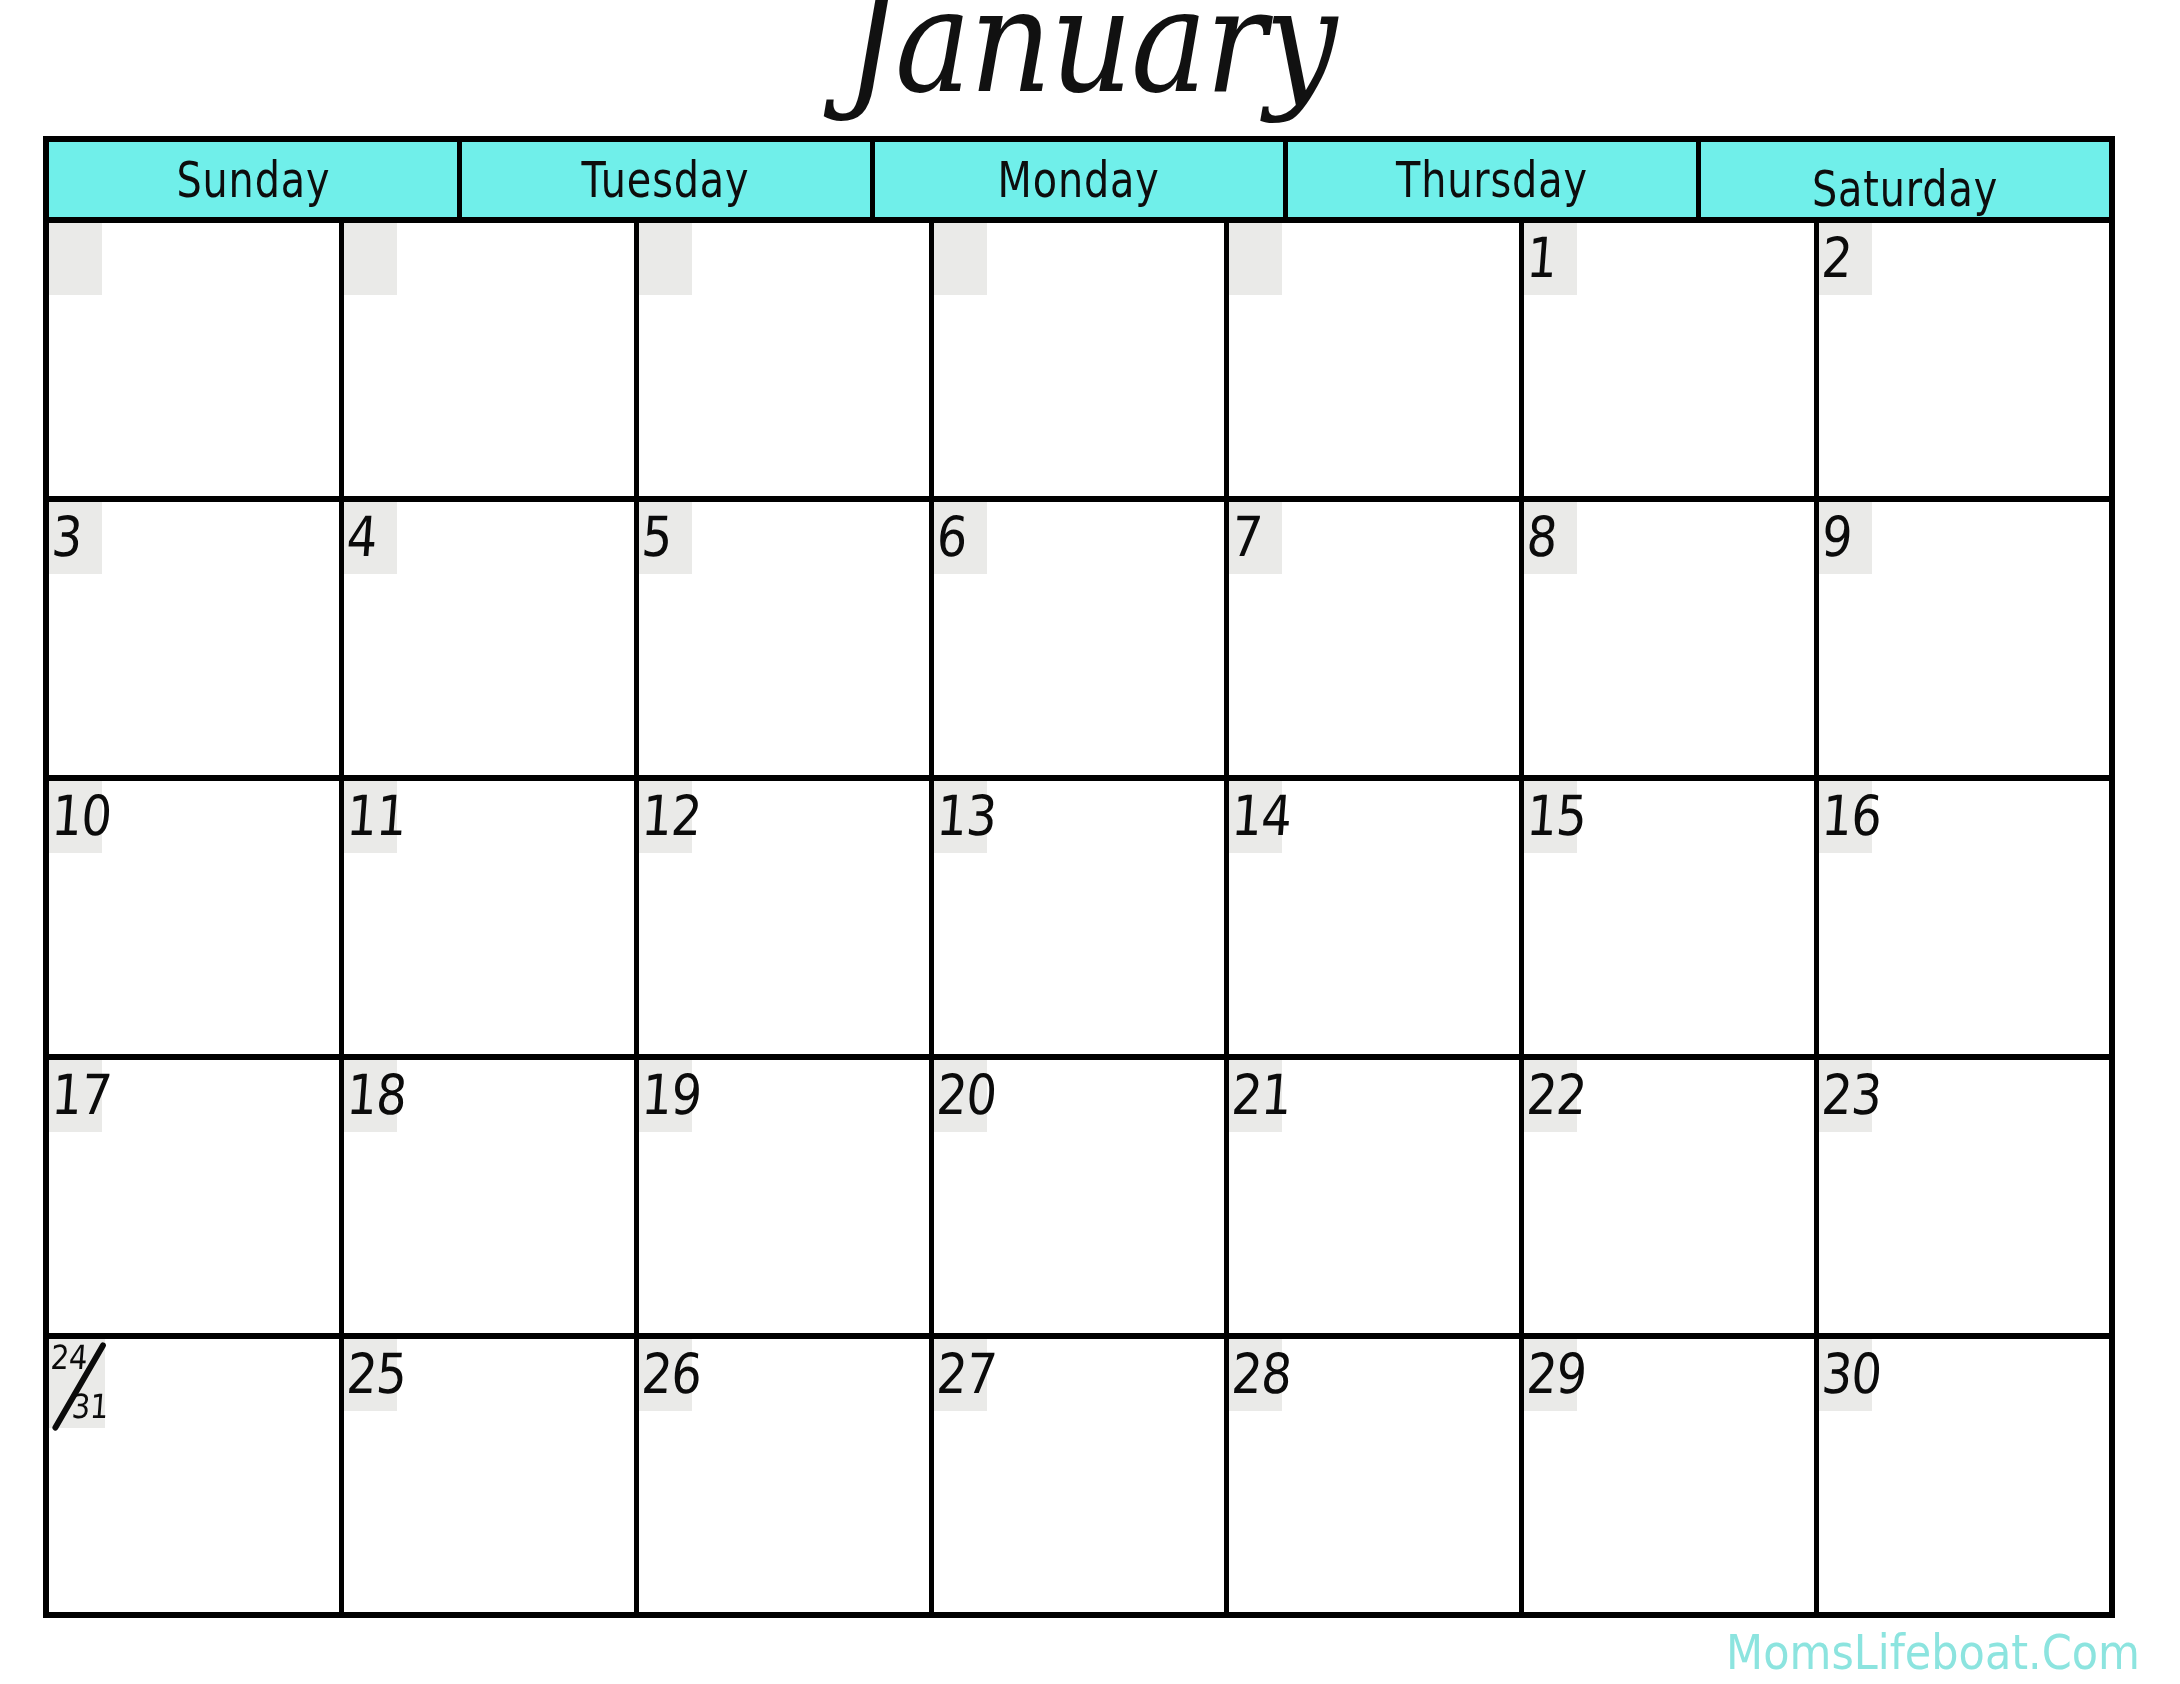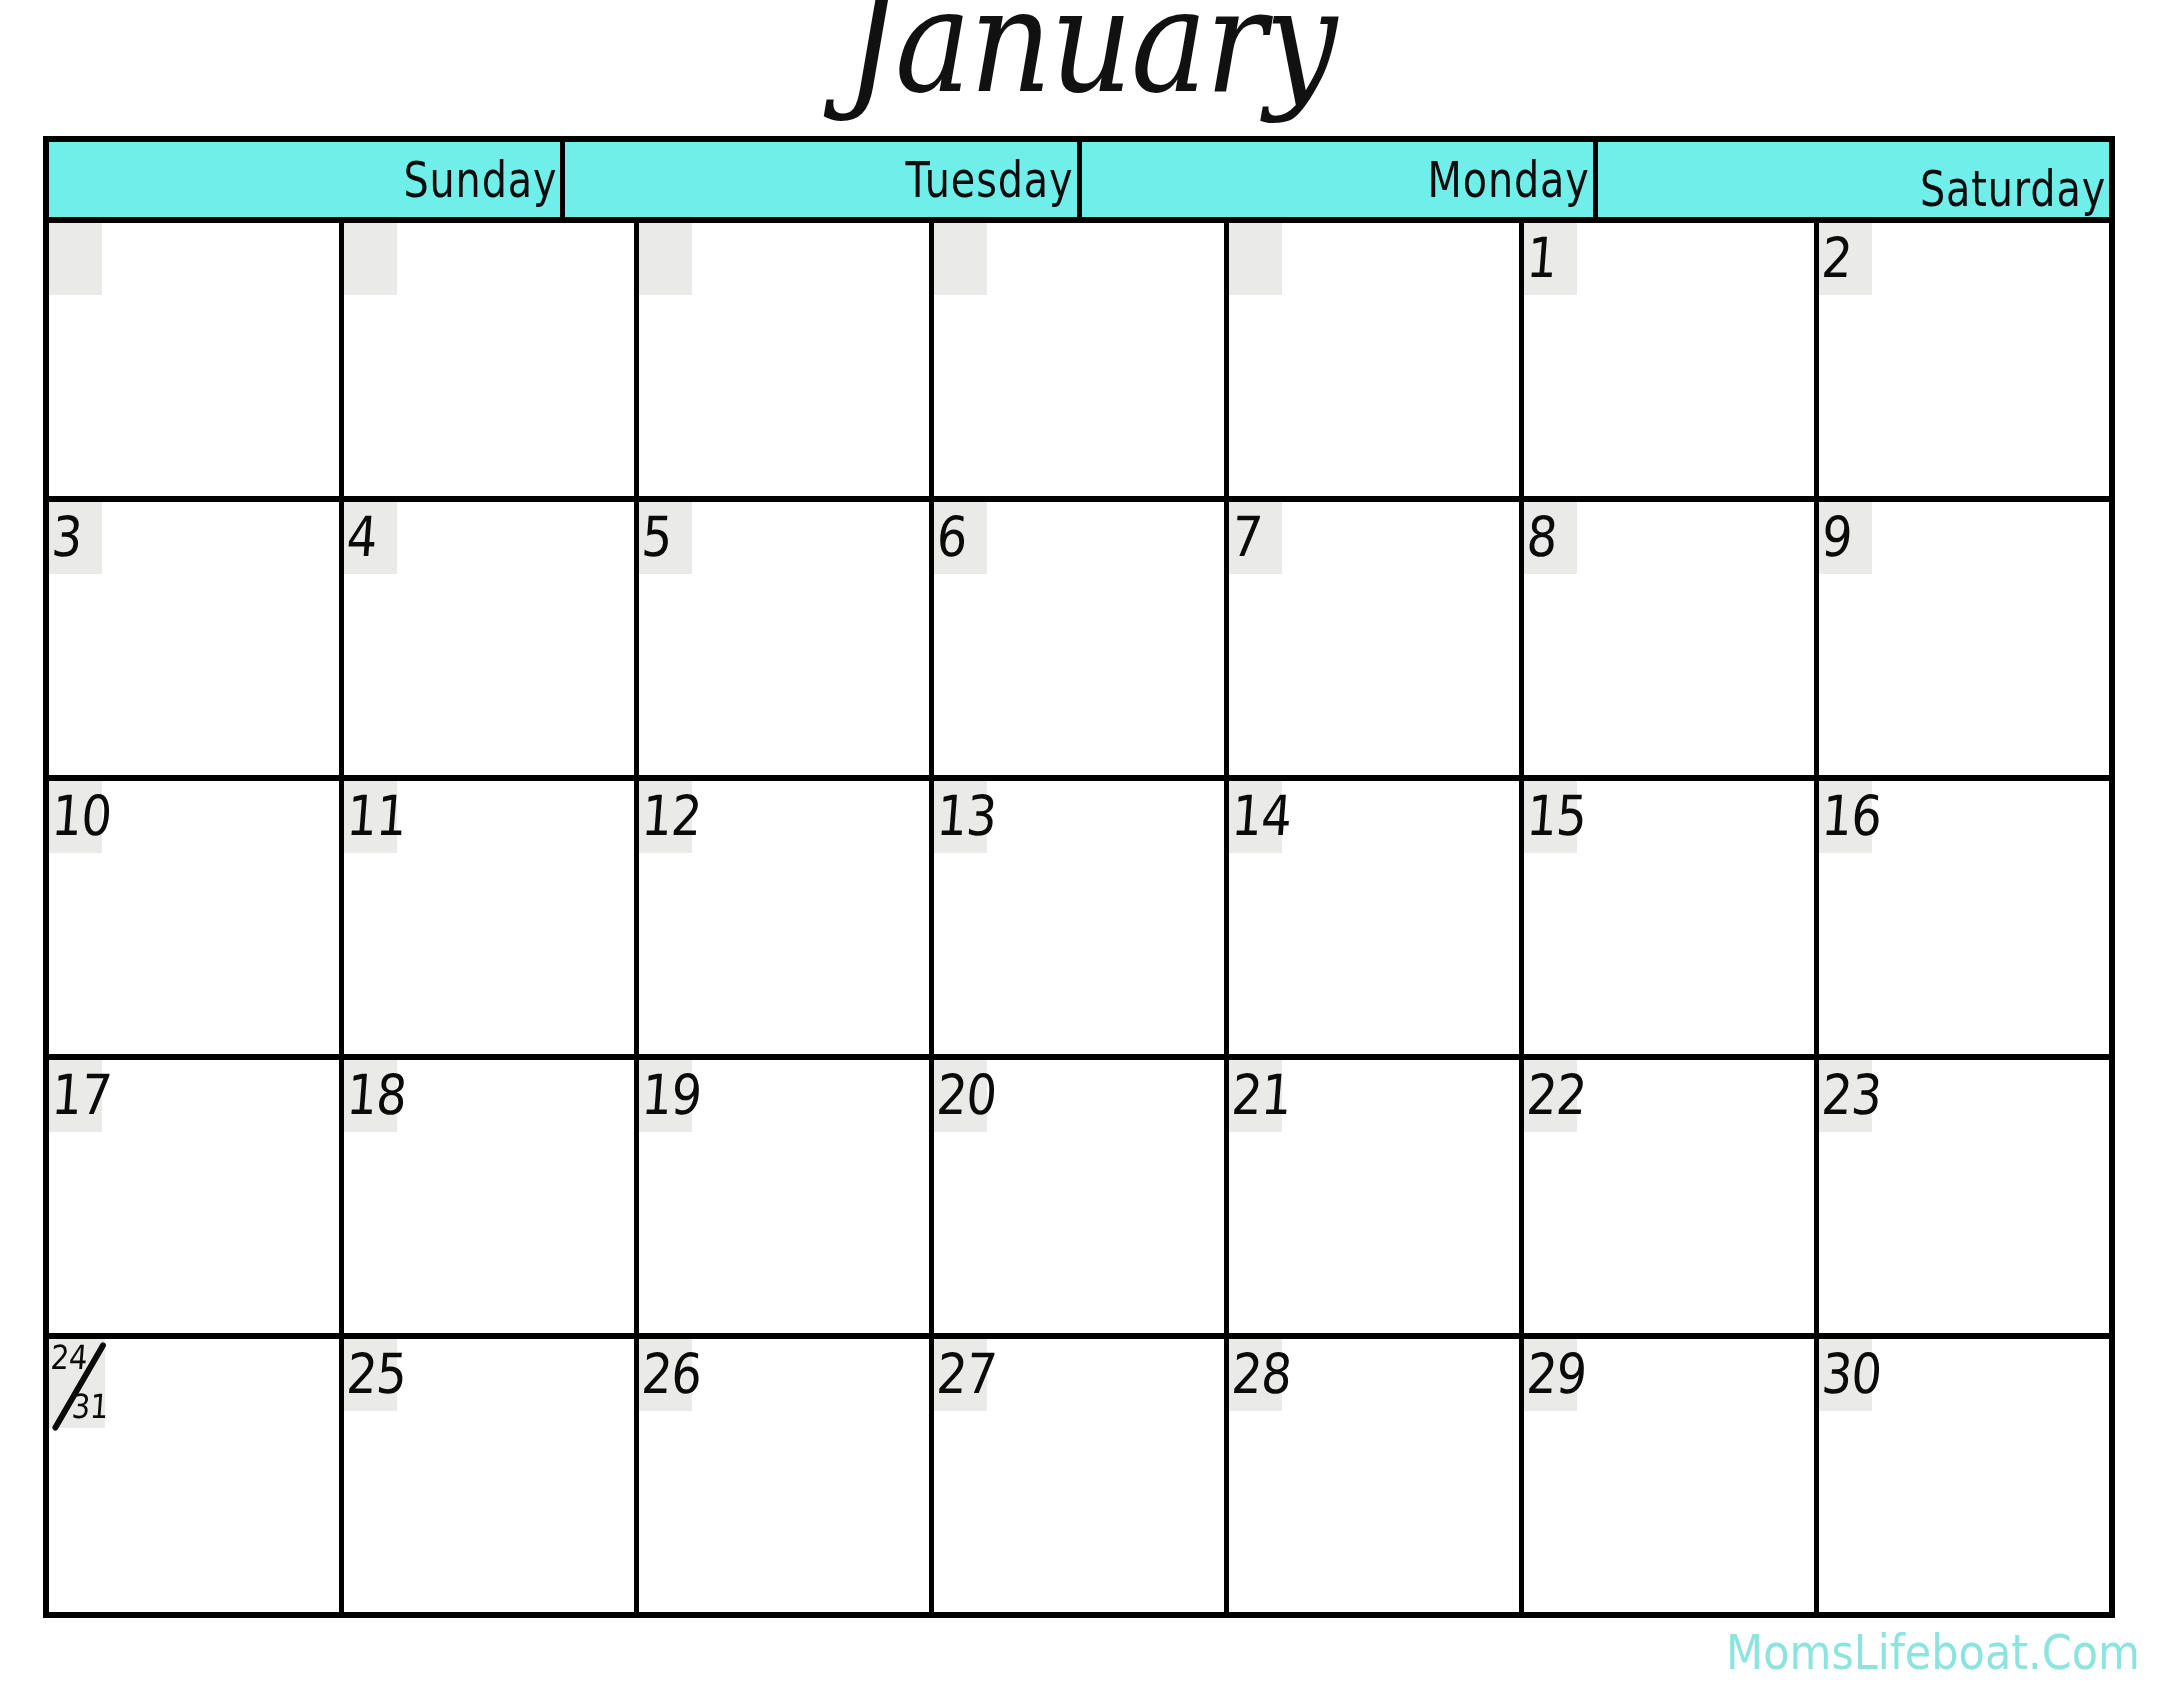--- a/index.html
+++ b/index.html
@@ -57,21 +57,21 @@
     border-bottom: 6px solid #000000;
     box-sizing: border-box;
   }
   .weekday-cell {
     flex: 1 1 0;
     background: #70efea;
     border-right: 5.1px solid #000000;
     box-sizing: border-box;
     display: flex;
     align-items: center;
-    justify-content: flex-end;
+    justify-content: center;
     position: relative;
   }
   .weekday-cell:last-child { border-right: none; }
   .weekday-label {
     font-family: "DejaVu Sans", sans-serif;
     font-size: 41px;
     font-weight: 400;
     color: #0d0d0d;
     letter-spacing: 0.9px;
     transform: scaleY(1.22) scaleX(0.97);
@@ -184,20 +184,23 @@
   <div id="weekday-header">
     <div class="weekday-cell">
       <span class="weekday-label">Sunday</span>
     </div>
     <div class="weekday-cell">
       <span class="weekday-label">Tuesday</span>
     </div>
     <div class="weekday-cell">
       <span class="weekday-label">Monday</span>
     </div>
+    <div class="weekday-cell">
+      <span class="weekday-label">Thursday</span>
+    </div>
     <div class="weekday-cell lowered">
       <span class="weekday-label">Saturday</span>
     </div>
   </div>
 
   <div class="week-row">
     <div class="day-cell">
       <div class="date-box"></div>
       <div class="date-number"></div>
     </div>

